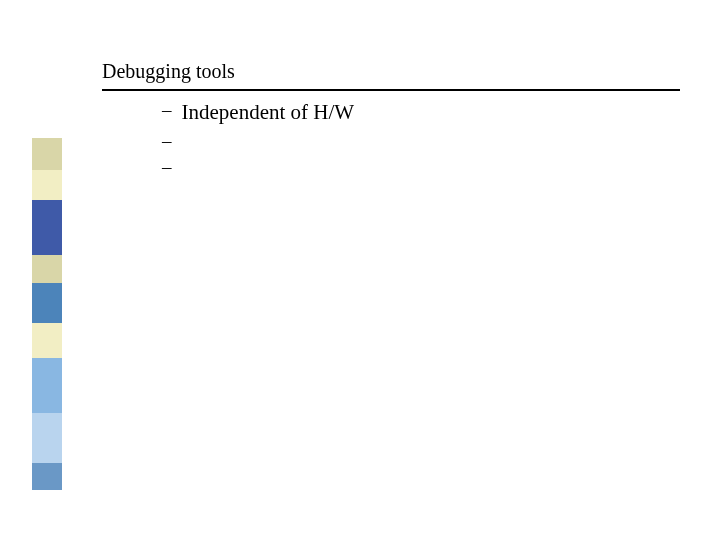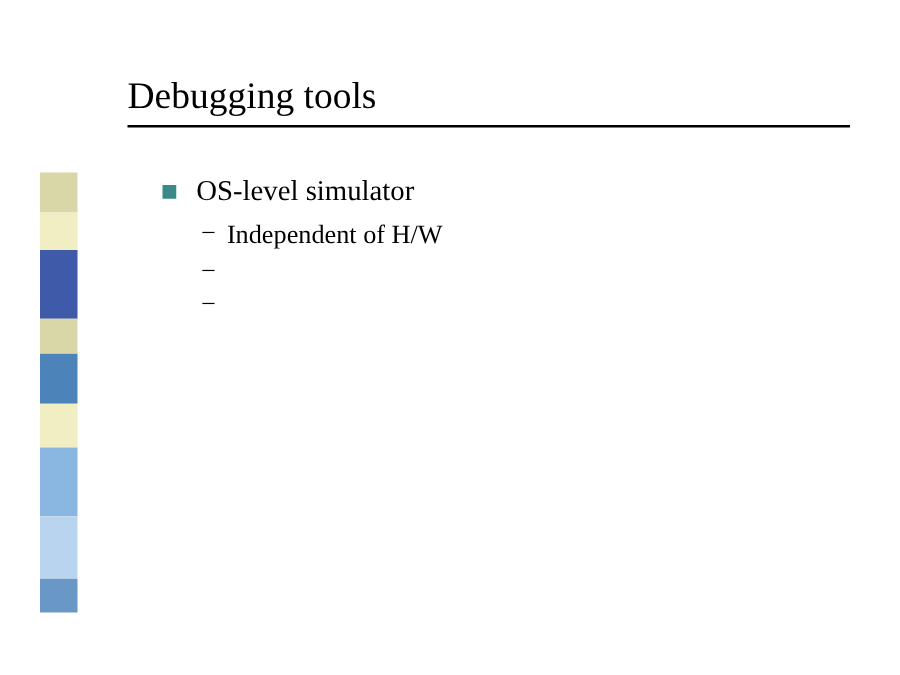--- a/index.html
+++ b/index.html
@@ -25,21 +25,21 @@
   .sidebar div {
     width: 100%;
   }
   .content {
     position: absolute;
     left: 102px;
     top: 60px;
     right: 40px;
   }
   .title {
-    font-size: 30px;
+    font-size: 20px;
     font-weight: normal;
     margin: 0 0 6px 0;
     padding-bottom: 6px;
     border-bottom: 2px solid #000;
   }
   .level1 {
     margin-top: 38px;
     margin-left: 28px;
     display: flex;
     align-items: flex-start;
@@ -85,24 +85,20 @@
     <div style="background: rgb(76, 132, 186); height: 40px;"></div>
     <div style="background: rgb(242, 238, 196); height: 35px;"></div>
     <div style="background: rgb(137, 183, 226); height: 55px;"></div>
     <div style="background: rgb(185, 212, 238); height: 50px;"></div>
     <div style="background: rgb(106, 152, 198); height: 27px;"></div>
   </div>
 
 <div class="content">
   <h1 class="title">Debugging tools</h1>
 
-  <div class="level1">
-    <span class="bullet-sq"></span>
-    <span class="l1-text">OS-level simulator</span>
-  </div>
 
   <div class="level2-group">
     <div class="level2">
       <span class="dash">–</span>
       <span class="l2-text">Independent of H/W</span>
     </div>
     <div class="level2">
       <span class="dash">–</span>
     </div>
     <div class="level2">

